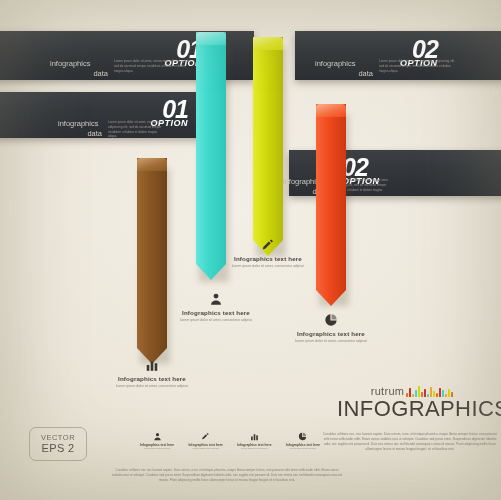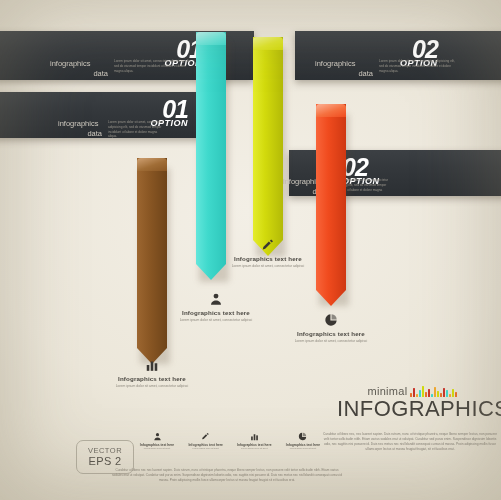--- a/index.html
+++ b/index.html
@@ -43,23 +43,23 @@
   #logo{position:absolute;left:337px;top:383px;width:150px;text-align:center;}
   .lgrow{display:flex;align-items:flex-end;justify-content:center;gap:2px;height:14px;}
   .lgword{color:#5d5a52;font-size:11px;letter-spacing:.3px;}
   .lgbars{display:flex;align-items:flex-end;gap:1px;height:11px;}
   .lgbars i{display:block;width:2px;border-radius:.5px;}
   .lgmain{color:#46433d;font-size:22px;letter-spacing:.4px;line-height:1;margin:1px 0;}
   #logotext{position:absolute;left:322px;top:432px;width:176px;color:#837e74;
     font-size:3.2px;line-height:1.6;text-align:center;}
 
   
-  #vec{position:absolute;left:29px;top:440px;width:56px;height:32px;
+  #vec{position:absolute;left:29px;top:427px;width:56px;height:32px;
     border:1px solid #b3ae9f;border-radius:7px;display:flex;flex-direction:column;
-    align-items:center;justify-content:center;margin-left:47px;}
+    align-items:center;justify-content:center;}
   #vec .v1{color:#6d6a61;font-size:7.5px;letter-spacing:.5px;line-height:1.1;}
   #vec .v2{color:#55524a;font-size:11px;letter-spacing:.4px;line-height:1.1;}
 
   
   #iconrow{position:absolute;left:135px;top:432px;width:190px;display:flex;justify-content:space-between;}
   #iconrow .cell{width:44px;text-align:center;}
   #iconrow .cell .ic{display:block;margin:0 auto 2px;}
   #iconrow .cell .t{color:#4f4c45;font-size:3.3px;font-weight:bold;display:block;}
   #iconrow .cell .s{color:#8d887e;font-size:2.2px;line-height:1.5;display:block;}
   #footer{position:absolute;left:112px;top:468px;width:230px;color:#857f74;
@@ -178,21 +178,21 @@
       <rect x="3" y="12" width="4.4" height="10" fill="#3a3733"></rect>
       <rect x="9.8" y="6" width="4.4" height="16" fill="#3a3733"></rect>
       <rect x="16.6" y="9" width="4.4" height="13" fill="#3a3733"></rect>
     </svg>
     <span class="t">Infographics text here</span>
     <span class="s">Lorem ipsum dolor sit amet, consectetur adipisci</span>
   </div>
 
   <div id="logo">
     <div class="lgrow">
-      <span class="lgword">minimal</span>
+      <span class="lgword">rutrum</span>
       <span class="lgbars" id="bars-top">
           <i style="background: rgb(232, 113, 42); height: 4px;"></i>
           <i style="background: rgb(200, 52, 42); height: 9px;"></i>
           <i style="background: rgb(240, 168, 48); height: 3px;"></i>
           <i style="background: rgb(63, 217, 204); height: 7px;"></i>
           <i style="background: rgb(210, 218, 12); height: 11px;"></i>
           <i style="background: rgb(232, 113, 42); height: 5px;"></i>
           <i style="background: rgb(200, 52, 42); height: 8px;"></i>
           <i style="background: rgb(63, 217, 204); height: 3px;"></i>
           <i style="background: rgb(240, 168, 48); height: 10px;"></i>

